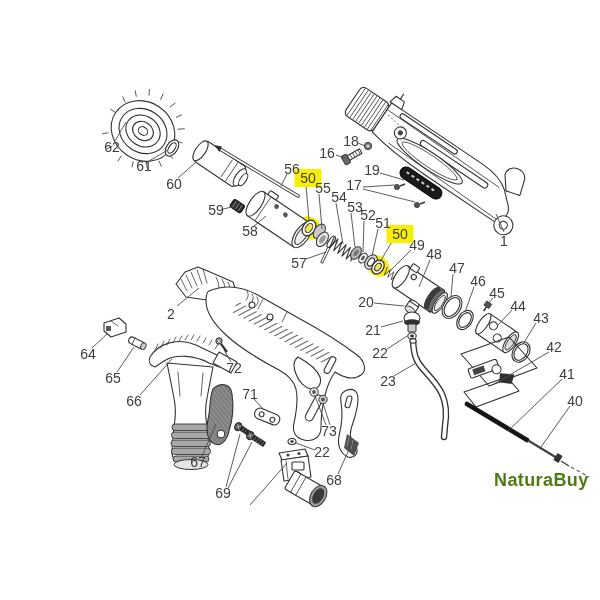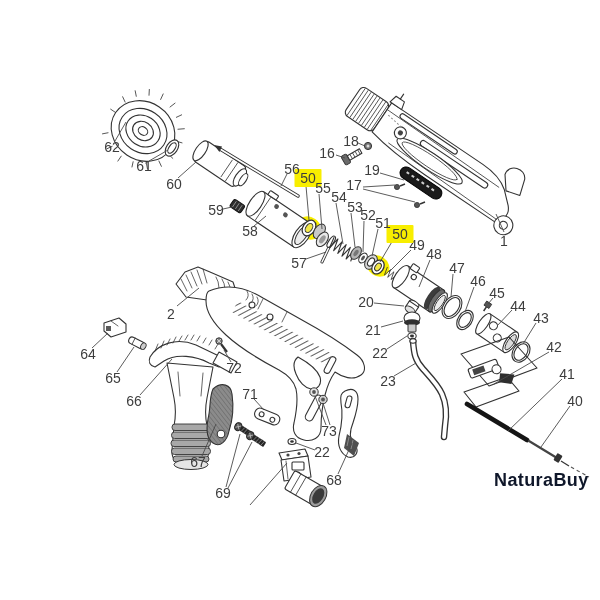--- a/index.html
+++ b/index.html
@@ -4,21 +4,21 @@
 <style>
   html,body{margin:0;padding:0;background:#fff;}
   .stage{position:relative;width:600px;height:600px;background:#ffffff;overflow:hidden;
          font-family:"Liberation Sans",sans-serif;}
   svg{position:absolute;left:0;top:0;}
   .ln{fill:none;stroke:#333;stroke-width:1.1;stroke-linecap:round;stroke-linejoin:round;}
   .thin{stroke-width:0.75;}
   .o{fill:#ffffff;stroke:#333;stroke-width:1.1;stroke-linejoin:round;}
   .lbl{font-family:"Liberation Sans",sans-serif;font-size:14px;}
   .watermark{position:absolute;left:494px;top:470px;font-size:18px;font-weight:600;
-             color:#0f172a;letter-spacing:.4px;}
+             color:#4d7c0f;letter-spacing:.4px;}
 </style>
 </head>
 <body>
 
 <div class="stage">
 <svg id="diagram" width="600" height="600" viewBox="0 0 600 600">
   <defs>
     <pattern id="hatch" patternUnits="userSpaceOnUse" width="5" height="5" patternTransform="rotate(62)">
       <line x1="0" y1="0" x2="0" y2="5" stroke="#3f3f3f" stroke-width="2"></line>
     </pattern>

